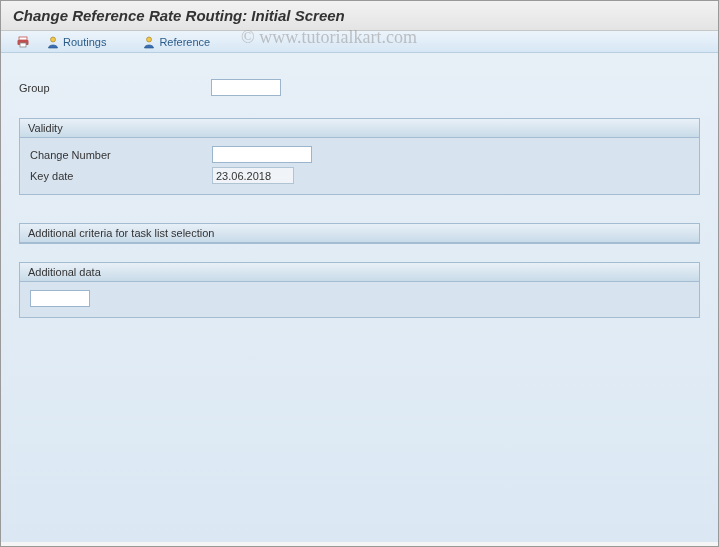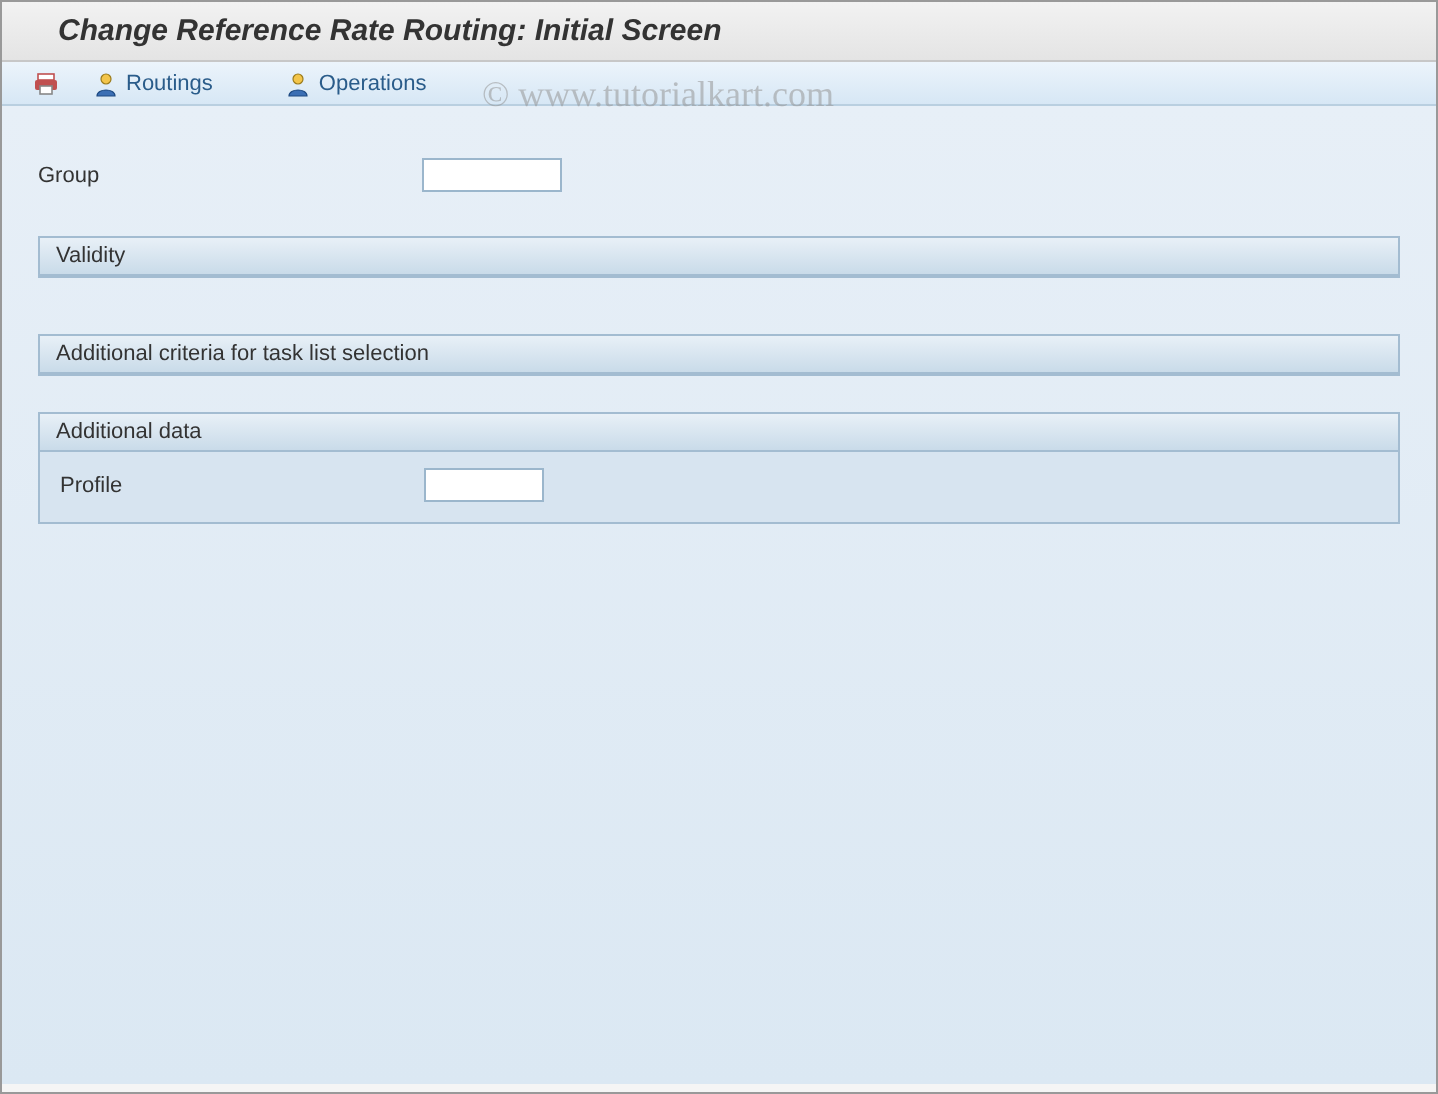--- a/index.html
+++ b/index.html
@@ -9,21 +9,21 @@
       background: #f5f5f5;
       width: 719px;
       height: 547px;
       border: 1px solid #999;
       overflow: hidden;
       position: relative;
     }
     .title-bar {
       background: linear-gradient(to bottom, #f2f2f2 0%, #e4e4e4 100%);
       border-bottom: 1px solid #c7c7c7;
-      padding: 6px 28px;
+      padding: 6px 12px;
       font-size: 15px;
       font-weight: bold;
       font-style: italic;
       color: #333;
     }
     .toolbar {
       background: linear-gradient(to bottom, #ecf4fb 0%, #d7e7f5 100%);
       border-bottom: 1px solid #b9cfe0;
       padding: 4px 8px;
       display: flex;
@@ -93,21 +93,21 @@
       padding: 8px 10px 6px;
     }
     .group-body .field-row {
       margin-bottom: 4px;
     }
     .group-body .field-label {
       width: 150px;
     }
     .watermark {
       position: absolute;
-      top: 36px;
+      top: 26px;
       left: 240px;
       font-size: 18px;
       color: rgba(150,150,150,0.55);
       pointer-events: none;
       font-family: Georgia, serif;
     }
   </style>
 </head>
 <body>
 
@@ -135,45 +135,54 @@
     <span>Routings</span>
   </span>
   <span style="width:18px;"></span>
   <span class="tool-btn">
     <span class="tool-icon">
       <svg width="14" height="14" viewBox="0 0 14 14">
           <circle cx="7" cy="4.5" r="2.5" fill="#f3c54a" stroke="#9b7b1a" stroke-width="0.6"></circle>
           <path d="M2.5 13 C2.5 9, 11.5 9, 11.5 13 Z" fill="#3c6fb4" stroke="#1e4a82" stroke-width="0.6"></path>
         </svg>
     </span>
-    <span>Operations</span>
+    <span>Reference</span>
   </span>
 </div>
 
 <div class="watermark">© www.tutorialkart.com</div>
 
 <div class="content">
 
   <div style="height:8px;"></div>
   <div class="field-row">
     <span class="field-label">Group</span>
     <input class="text-input" style="width: 70px;" value="">
   </div>
 
   <div class="group-box" style="margin-top:22px;">
     <div class="group-header">Validity</div>
+    <div class="group-body">
+      <div class="field-row">
+        <span class="field-label">Change Number</span>
+        <input class="text-input" style="width: 100px;" value="">
+      </div>
+      <div class="field-row">
+        <span class="field-label">Key date</span>
+        <input class="text-input readonly" style="width: 82px;" readonly="" value="23.06.2018">
+      </div>
+    </div>
   </div>
 
   <div class="group-box" style="margin-top:28px;">
     <div class="group-header">Additional criteria for task list selection</div>
   </div>
 
   <div class="group-box" style="">
     <div class="group-header">Additional data</div>
     <div class="group-body">
       <div class="field-row">
-        <span class="field-label">Profile</span>
         <input class="text-input" style="width: 60px;" value="">
       </div>
     </div>
   </div>
 
 </div>
 
 </body></html>

